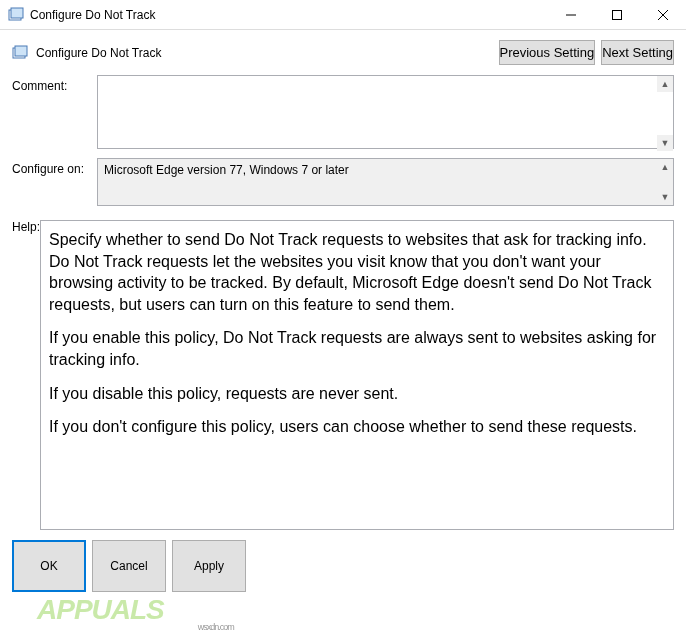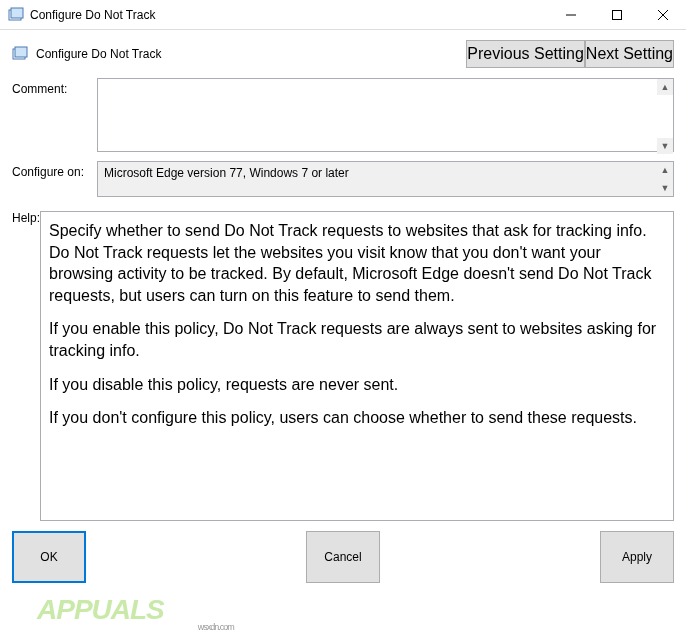--- a/index.html
+++ b/index.html
@@ -5,44 +5,44 @@
     * { box-sizing: border-box; margin: 0; padding: 0; }
     body { font-family: "Segoe UI", Tahoma, sans-serif; font-size: 12px; background: #fff; width: 686px; height: 636px; overflow: hidden; position: relative; }
     .titlebar { height: 30px; display: flex; align-items: center; border-bottom: 1px solid #ddd; padding-left: 8px; }
     .titlebar-icon { width: 16px; height: 16px; margin-right: 6px; }
     .titlebar-title { flex: 1; font-size: 12px; }
     .win-controls { display: flex; }
     .win-btn { width: 46px; height: 30px; display: flex; align-items: center; justify-content: center; background: transparent; border: none; cursor: pointer; }
     .header-row { display: flex; align-items: center; padding: 10px 12px; }
     .header-icon { width: 16px; height: 16px; margin-right: 8px; }
     .header-title { flex: 1; font-size: 12px; }
-    .nav-btn { border: 1px solid #adadad; background: #e1e1e1; padding: 4px 0; font-size: 16px; cursor: pointer; }
+    .nav-btn { border: 1px solid #adadad; background: #e1e1e1; padding: 4px 0; font-size: 13px; margin-left: 6px; cursor: pointer; }
     .config-area { display: flex; padding: 0 12px; }
     .radio-col { width: 145px; padding-top: 10px; }
     .radio-item { display: flex; align-items: center; margin-bottom: 8px; cursor: pointer; padding-left: 2px; }
     .radio-item input { margin-right: 6px; }
     .highlight { border: 2px solid #e00000; display: inline-flex; padding: 4px 28px 4px 2px; margin-left: -2px; margin-top: -4px; margin-bottom: 4px; }
     .fields-col { flex: 1; }
     .field-row { display: flex; margin-bottom: 6px; }
     .field-label { width: 85px; padding-top: 4px; }
     .comment-box { flex: 1; position: relative; }
     .comment-box textarea { width: 100%; height: 74px; border: 1px solid #abadb3; resize: none; font-family: inherit; font-size: 12px; padding: 2px 18px 2px 4px; }
     .supported-box { flex: 1; position: relative; }
-    .supported-box .sup-inner { width: 100%; height: 36px; border: 1px solid #abadb3; padding: 4px 18px 4px 6px; background: #f0f0f0; color: #000; }
+    .supported-box .sup-inner { width: 100%; height: 48px; border: 1px solid #abadb3; padding: 4px 18px 4px 6px; background: #f0f0f0; color: #000; }
     .scroll-btn { position: absolute; right: 1px; width: 16px; height: 16px; background: #f0f0f0; display: flex; align-items: center; justify-content: center; font-size: 9px; color: #606060; cursor: default; }
     .scroll-btn.top { top: 1px; }
     .scroll-btn.bot { bottom: 1px; }
     .lower-section { display: flex; padding: 8px 12px 0 12px; gap: 20px; }
     .col-header { margin-bottom: 8px; }
     .options-col { width: 285px; display: flex; flex-direction: column; }
     .options-box { flex: 1; border: 1px solid #abadb3; background: #fff; height: 310px; }
     .help-col { flex: 1; display: flex; flex-direction: row; }
     .help-box { flex: 1; border: 1px solid #abadb3; padding: 8px; height: 310px; overflow-y: auto; font-size: 16px; line-height: 1.35; }
     .help-box p { margin-bottom: 12px; }
-    .button-row { display: flex; justify-content: space-between; padding: 10px 12px; gap: 6px; }
+    .button-row { display: flex; justify-content: flex-start; padding: 10px 12px; gap: 6px; }
     .dlg-btn { min-width: 74px; padding: 18px 12px; border: 1px solid #adadad; background: #e1e1e1; font-size: 12px; cursor: pointer; }
     .dlg-btn.default { border: 2px solid #0078d7; background: #e1e1e1; padding: 2px 11px; }
     .watermark { position: absolute; left: 18px; bottom: 10px; font-size: 28px; font-weight: bold; color: #c9e9a9; font-style: italic; letter-spacing: -1px; z-index: -1; padding-left: 19px; }
     .watermark .url { position: absolute; right: -70px; bottom: -6px; font-size: 9px; color: #999; font-weight: normal; font-style: normal; }
   </style>
 </head>
 <body>
 
 <div class="titlebar">
   <span class="titlebar-icon">

